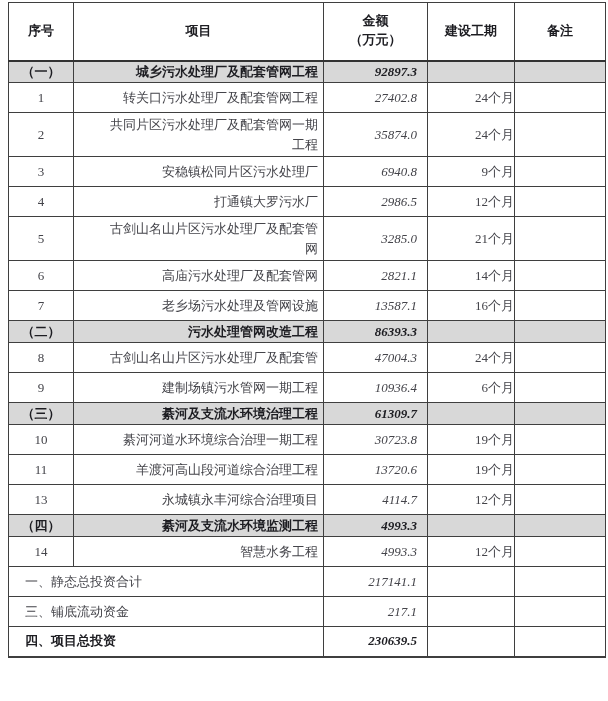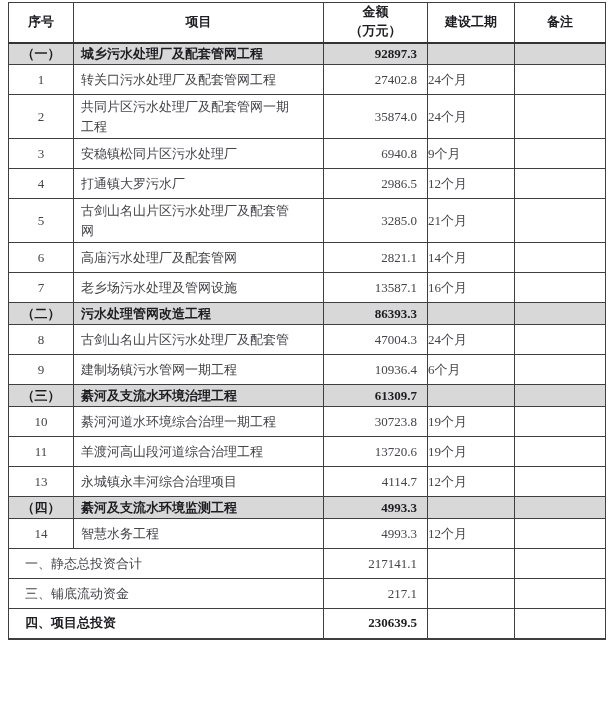--- a/index.html
+++ b/index.html
@@ -31,34 +31,34 @@
     padding:0;
     overflow:hidden;
   }
   thead th{
     font-weight:bold;
     color:#1d1d22;
     text-align:center;
     line-height:1.45;
     border-bottom:2px solid #333333;
   }
-  tr.h-header{height:40px;}
+  tr.h-header{height:58px;}
   tr.h-section{height:22px;background:#d8d8d8;}
   tr.h-item{height:30px;}
   tr.h-item2{height:44px;}
   tr.h-summary{height:30px;padding-left:44px;}
   td.no{text-align:center;}
   td.project{
-    text-align:left;
+    text-align:right;
     padding-left:7px;padding-right:5px;
     white-space:pre-line;
     line-height:1.5;
   }
-  td.amount{text-align:right;padding-right:10px;}
-  td.duration{text-align:left;}
+  td.amount{text-align:right;padding-right:10px;font-style:italic;}
+  td.duration{text-align:right;}
   td.remark{text-align:center;}
   td.summary-label{
     text-align:left;
     padding-left:16px;
   }
   tr.h-section td{
     font-weight:bold;
     color:#1d1d22;
   }
   tr.bold-row td{

